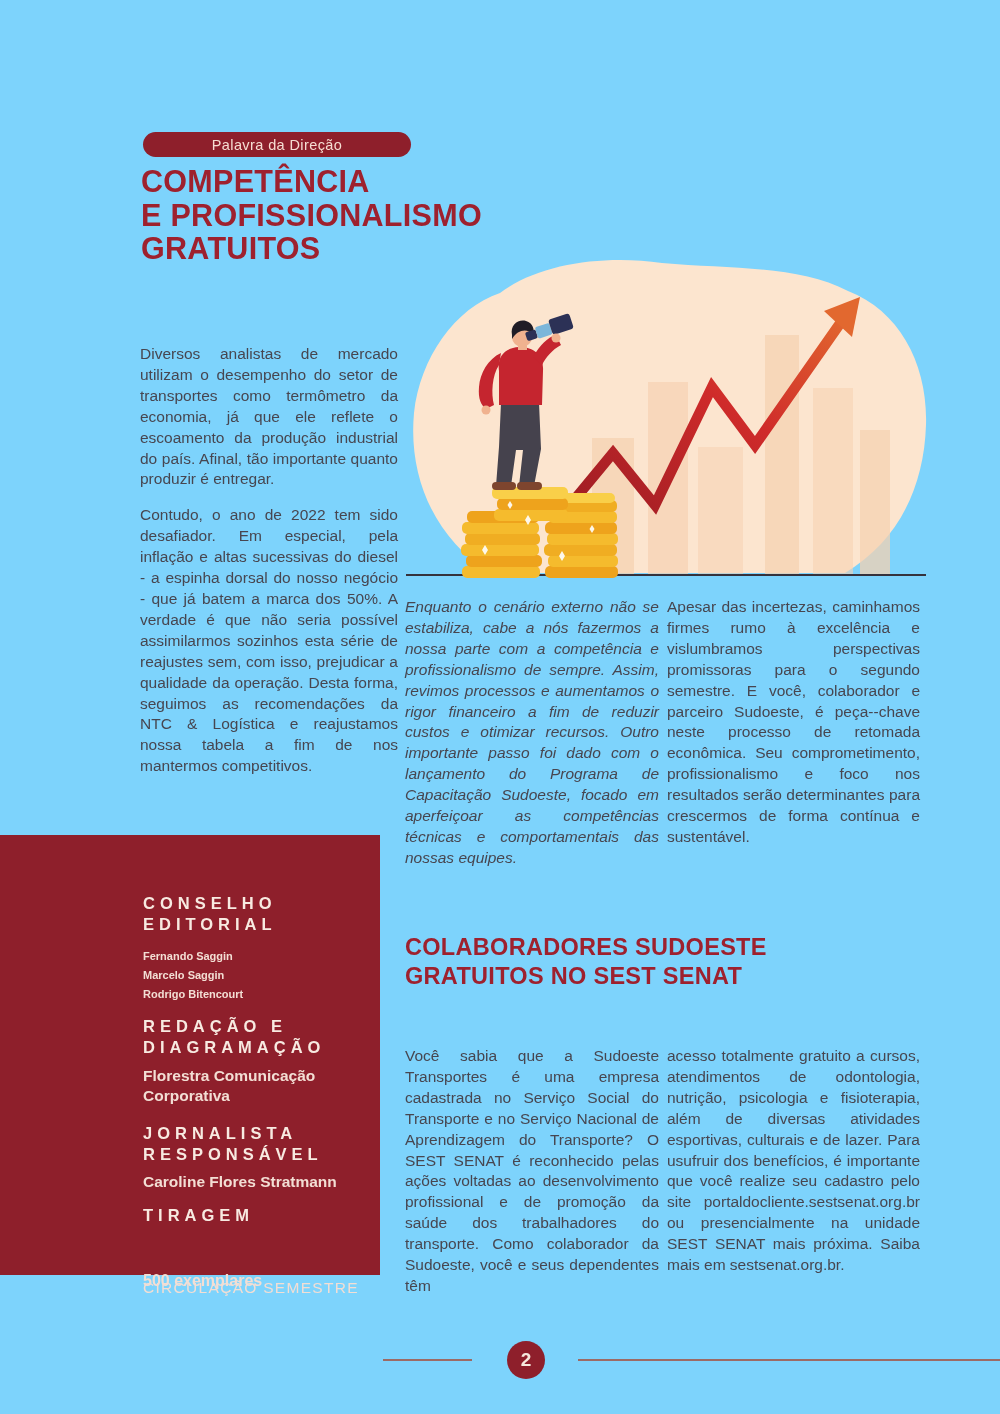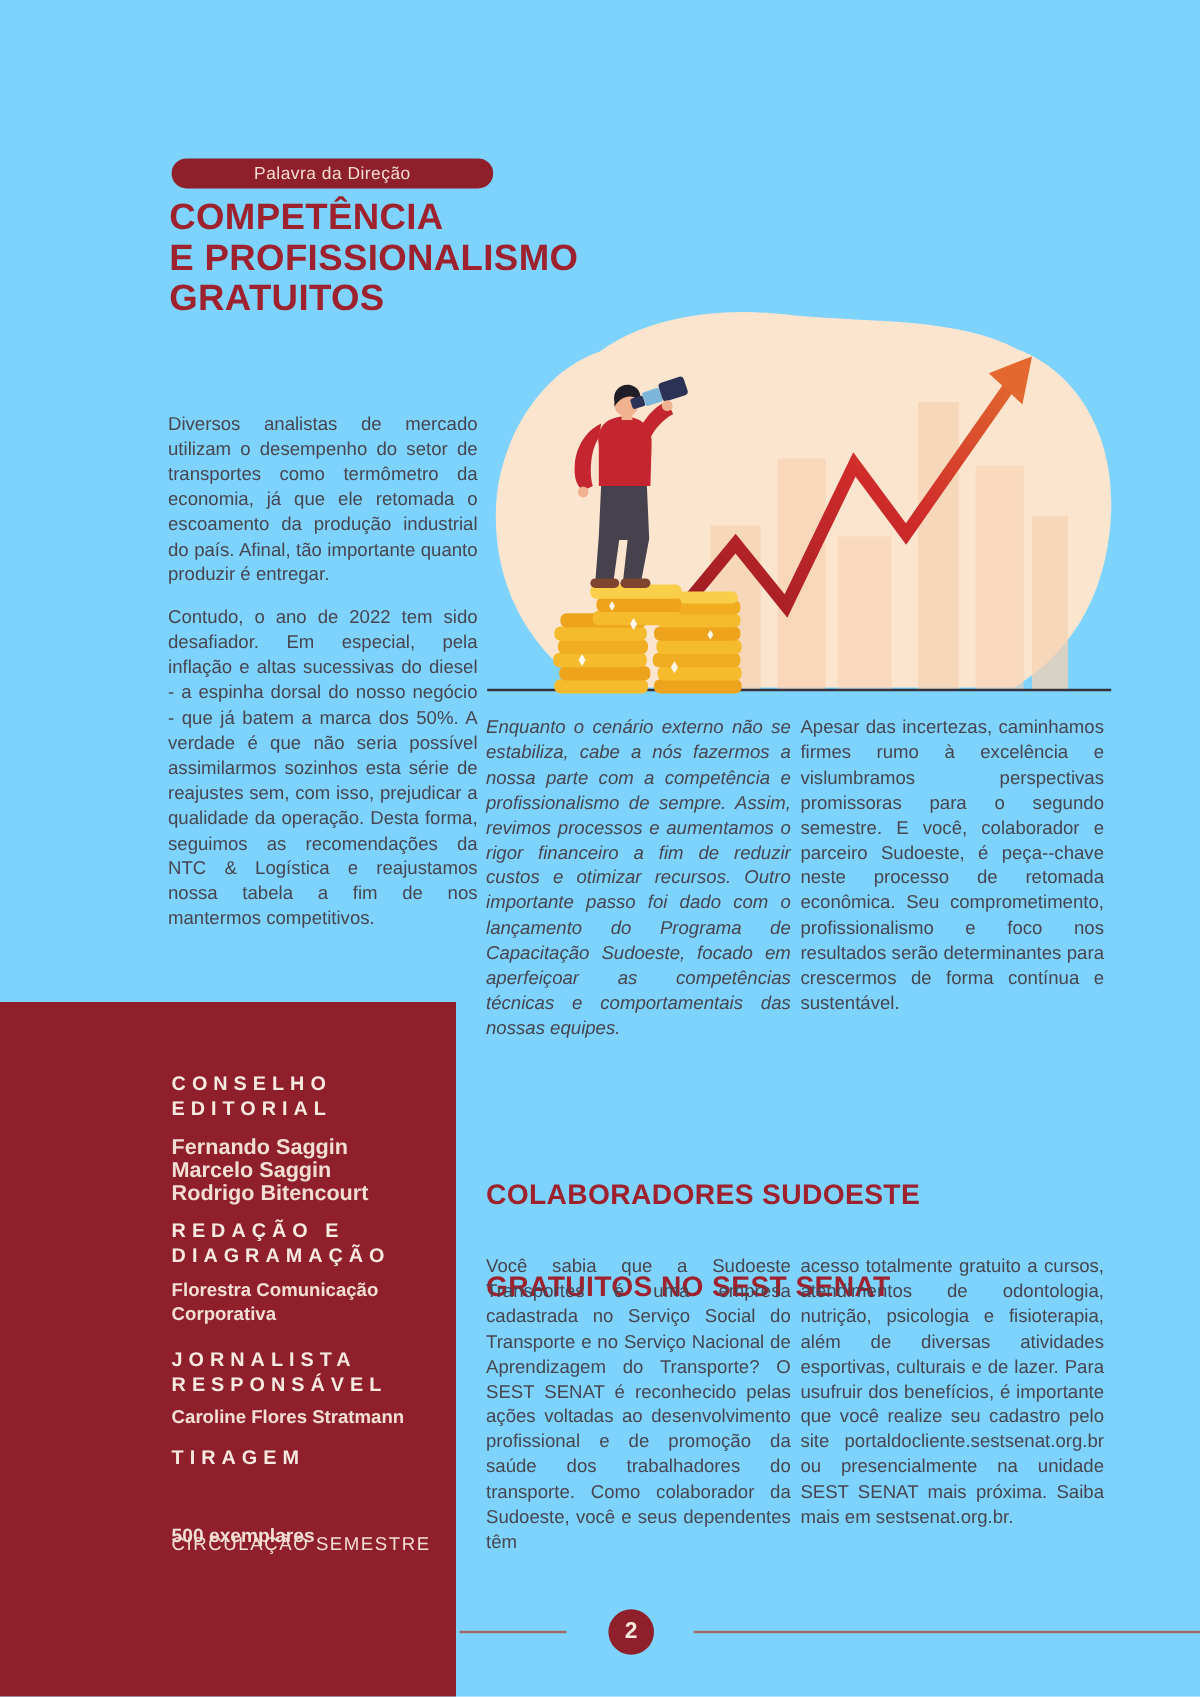--- a/index.html
+++ b/index.html
@@ -17,38 +17,38 @@
     background:#8e1f2b;display:flex;align-items:center;justify-content:center;
   }
   .badge span{color:#f6ddd2;font-size:14.5px;letter-spacing:.4px;font-weight:500;}
 
   
   .h1{left:141px;top:165px;color:#9e212e;font-weight:800;
       font-size:30.5px;line-height:33.5px;letter-spacing:.3px;}
   .h1 span{display:block;white-space:nowrap;}
   .h2{left:405px;top:933px;color:#9e212e;font-weight:800;
       font-size:23.5px;line-height:28.5px;letter-spacing:.3px;}
-  .h2 span{display:block;white-space:nowrap;margin-top:48px;}
+  .h2 span{display:block;white-space:nowrap;}
 
   
   .body-text{font-size:15.5px;line-height:20.9px;text-align:justify;
              color:#474650;}
   .body-text p{margin:0 0 15px 0;}
   .col-a{left:140px;top:344px;width:258px;}
   .col-b{left:405px;top:597px;width:254px;font-style:italic;}
   .col-c{left:667px;top:597px;width:253px;}
   .col-d{left:405px;top:1046px;width:254px;}
   .col-e{left:667px;top:1046px;width:253px;}
 
   
-  .editorial{left:0;top:835px;width:380px;height:579px;background:#8e1f2b;}
+  .editorial{left:0;top:835px;width:380px;height:440px;background:#8e1f2b;}
   .ed{position:absolute;left:143px;width:225px;color:#f3ded4;}
   .ed-h{font-size:16.5px;font-weight:700;letter-spacing:5px;line-height:21px;
         color:#f8eae1;}
-  .ed-names div{font-size:18px;font-weight:600;line-height:18.8px;}
+  .ed-names div{font-size:11px;font-weight:600;line-height:18.8px;}
   .ed-body{font-size:15.5px;font-weight:600;line-height:19.5px;}
   .ed-bold{font-size:16px;font-weight:700;}
   .ed-note{font-size:15.5px;font-weight:500;letter-spacing:1.3px;white-space:nowrap;}
 
   
   .foot-line{height:2px;background:#9d6a64;top:1359px;}
   .foot-line.l{left:383px;width:89px;}
   .foot-line.r{left:578px;width:422px;}
   .page-circle{left:507px;top:1341px;width:38px;height:38px;border-radius:50%;
     background:#8e1f2b;display:flex;align-items:center;justify-content:center;}
@@ -146,21 +146,21 @@
       <g transform="rotate(-18 134 82)">
         <rect x="126" y="77" width="11" height="9" rx="2" fill="#2c3156"></rect>
         <rect x="137" y="75" width="15" height="12" rx="2" fill="#7cb6da"></rect>
         <rect x="152" y="72" width="22" height="16" rx="3" fill="#2c3156"></rect>
       </g>
       <circle cx="156" cy="85" r="4.5" fill="#f0b28f"></circle>
     </g>
   </svg>
 
   <div class="abs body-text col-a">
-    <p>Diversos analistas de mercado utilizam o desempenho do setor de transportes como termômetro da economia, já que ele retomada o escoamento da produção industrial do país. Afinal, tão importante quanto produzir é entregar.</p>
+    <p>Diversos analistas de mercado utilizam o desempenho do setor de transportes como termômetro da economia, já que ele reflete o escoamento da produção industrial do país. Afinal, tão importante quanto produzir é entregar.</p>
     <p>Contudo, o ano de 2022 tem sido desafiador. Em especial, pela inflação e altas sucessivas do diesel - a espinha dorsal do nosso negócio - que já batem a marca dos 50%. A verdade é que não seria possível assimilarmos sozinhos esta série de reajustes sem, com isso, prejudicar a qualidade da operação. Desta forma, seguimos as recomendações da NTC &amp; Logística e reajustamos nossa tabela a fim de nos mantermos competitivos.</p>
   </div>
   <div class="abs body-text col-b">
     <p>Enquanto o cenário externo não se estabiliza, cabe a nós fazermos a nossa parte com a competência e profissionalismo de sempre. Assim, revimos processos e aumentamos o rigor financeiro a fim de reduzir custos e otimizar recursos. Outro importante passo foi dado com o lançamento do Programa de Capacitação Sudoeste, focado em aperfeiçoar as competências técnicas e comportamentais das nossas equipes.</p>
   </div>
   <div class="abs body-text col-c">
     <p>Apesar das incertezas, caminhamos firmes rumo à excelência e vislumbramos perspectivas promissoras para o segundo semestre. E você, colaborador e parceiro Sudoeste, é peça--chave neste processo de retomada econômica. Seu comprometimento, profissionalismo e foco nos resultados serão determinantes para crescermos de forma contínua e sustentável.</p>
   </div>
 
   <aside class="abs editorial">

